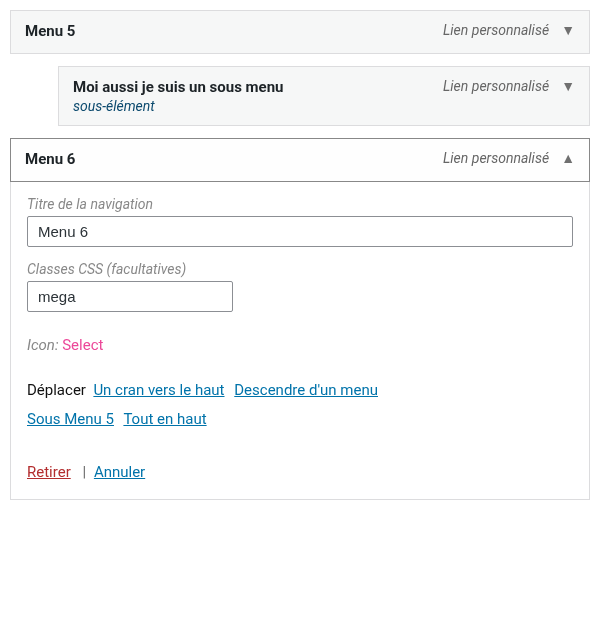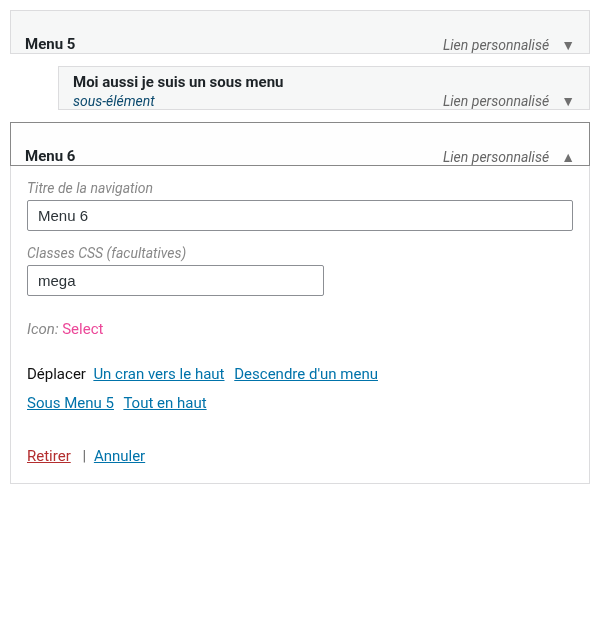--- a/index.html
+++ b/index.html
@@ -12,24 +12,24 @@
       color: #222;
     }
     .menu-item {
       margin-bottom: 12px;
     }
     .menu-item.indented {
       margin-left: 48px;
     }
     .menu-header {
       display: flex;
-      align-items: flex-end;
+      align-items: flex-start;
       background: #f6f7f7;
       border: 1px solid #dcdcde;
-      padding: 0 14px;
+      padding: 11px 14px;
       min-height: 44px;
     }
     .menu-header.open {
       background: #fefefe;
       border: 1px solid #888;
     }
     .menu-title {
       flex: 1;
       font-weight: 700;
       font-size: 15px;
@@ -71,21 +71,21 @@
     }
     input.text-field {
       width: 100%;
       border: 1px solid #8c8f94;
       border-radius: 2px;
       padding: 6px 10px;
       font-size: 15px;
       color: #2c3338;
       background: #fff;
     }
-    input.text-field.narrow { width: 297px; }
+    input.text-field.narrow { width: 206px; }
     .icon-row {
       margin-top: 24px;
       margin-bottom: 22px;
       font-style: italic;
       color: #888;
       font-size: 15px;
     }
     .icon-row a {
       color: #ec4899;
       font-style: normal;

